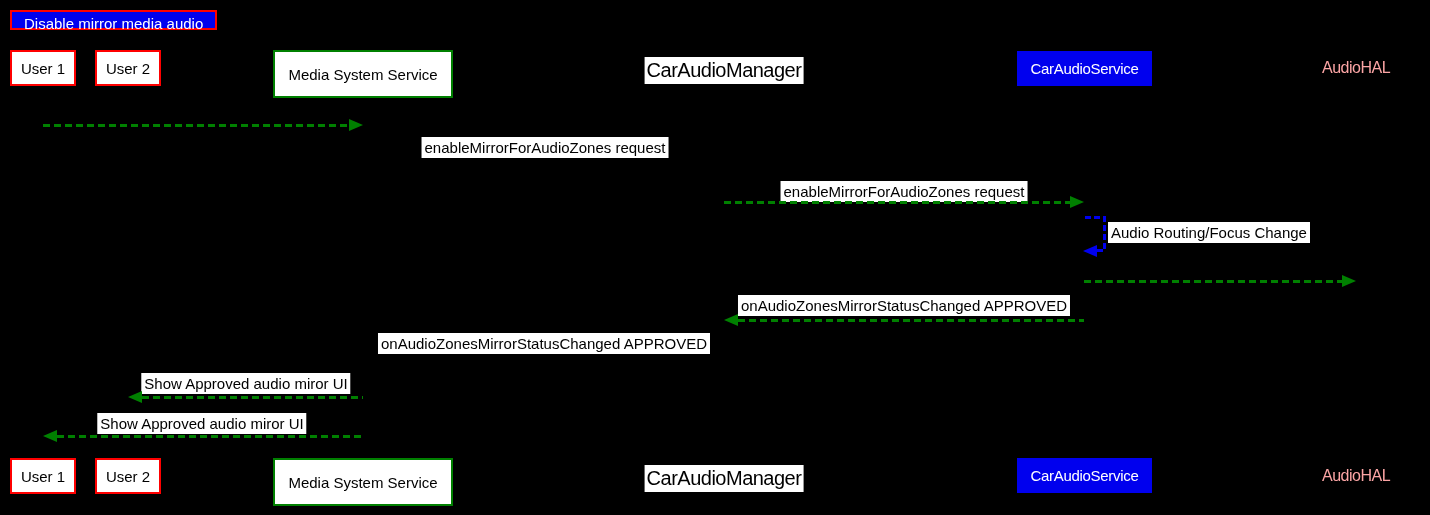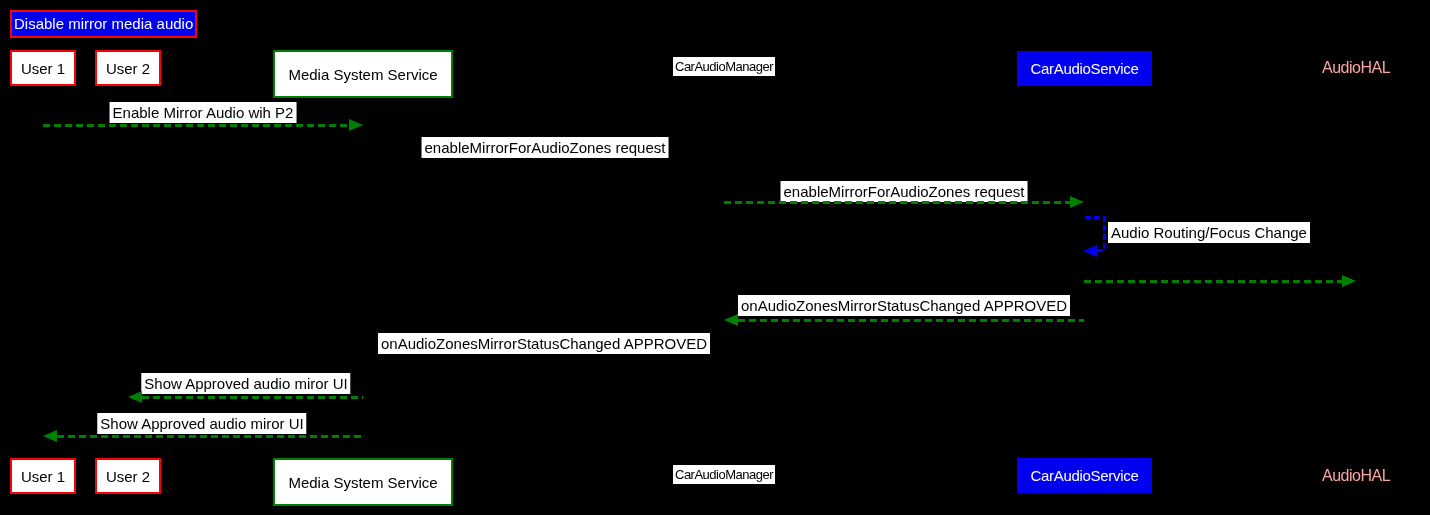--- a/index.html
+++ b/index.html
@@ -12,38 +12,38 @@
     overflow: hidden;
   }
   .title-box {
     position: absolute;
     left: 10px; top: 10px;
     background: #0000ee;
     border: 2px solid #ff0000;
     color: #ffffff;
     font-size: 15px;
     line-height: 20px;
-    padding: 2px 2px;
+    padding: 2px 12px;
     white-space: nowrap;
     box-sizing: border-box;
-    height: 28px;
+    height: 20px;
   }
   .actor {
     position: absolute;
     display: flex;
     align-items: center;
     justify-content: center;
     font-size: 15px;
     white-space: nowrap;
     box-sizing: border-box;
   }
   .actor.box-red   { background: #ffffff; border: 2px solid #ff0000; color: #000000; width: 66px;  height: 36px; }
   .actor.box-green { background: #ffffff; border: 2px solid #008000; color: #000000; width: 180px; height: 48px; }
   .actor.box-blue  { background: #0000ee; color: #ffffff; width: 135px; height: 35px; letter-spacing: -0.3px; }
-  .actor.label-white { background: #ffffff; color: #000000; padding: 2px 2px; letter-spacing: -0.5px; transform: translateX(-50%); font-size: 13px; }
+  .actor.label-white { background: #ffffff; color: #000000; padding: 2px 2px; letter-spacing: -0.5px; transform: translateX(-50%); font-size: 20px; }
   .actor.plain     { color: #fca5a5; transform: translateX(-50%); letter-spacing: -0.5px; font-size: 16px; }
   .msg {
     position: absolute;
     background: #ffffff;
     color: #000000;
     font-size: 15px;
     line-height: 19px;
     padding: 1px 3px;
     white-space: nowrap;
     transform: translateX(-50%);
@@ -79,21 +79,20 @@
 
   <div class="title-box">Disable mirror media audio</div>
 
   <div class="actor box-red" style="left:10px;   top:50px;">User 1</div>
   <div class="actor box-red" style="left:95px;   top:50px;">User 2</div>
   <div class="actor box-green" style="left:273px;  top:50px;">Media System Service</div>
   <div class="actor label-white" style="left:724px;  top:57px;">CarAudioManager</div>
   <div class="actor box-blue" style="left:1017px; top:51px;">CarAudioService</div>
   <div class="actor plain" style="left:1356px; top:59px;">AudioHAL</div>
 
-  <div class="msg" style="left:203px; top:102px;">Enable Mirror Audio wih P2</div>
   <div class="dash-line" style="left:43px; top:124px; width:306px;"></div>
   <div class="head right" style="left:349px; top:119px;"></div>
 
   <div class="msg" style="left:545px; top:137px;">enableMirrorForAudioZones request</div>
 
   <div class="msg" style="left:904px; top:181px;">enableMirrorForAudioZones request</div>
   <div class="dash-line" style="left:724px; top:201px; width:346px;"></div>
   <div class="head right" style="left:1070px; top:196px;"></div>
 
   <div class="dash-line blue" style="left:1085px; top:216px; width:21px;"></div>

